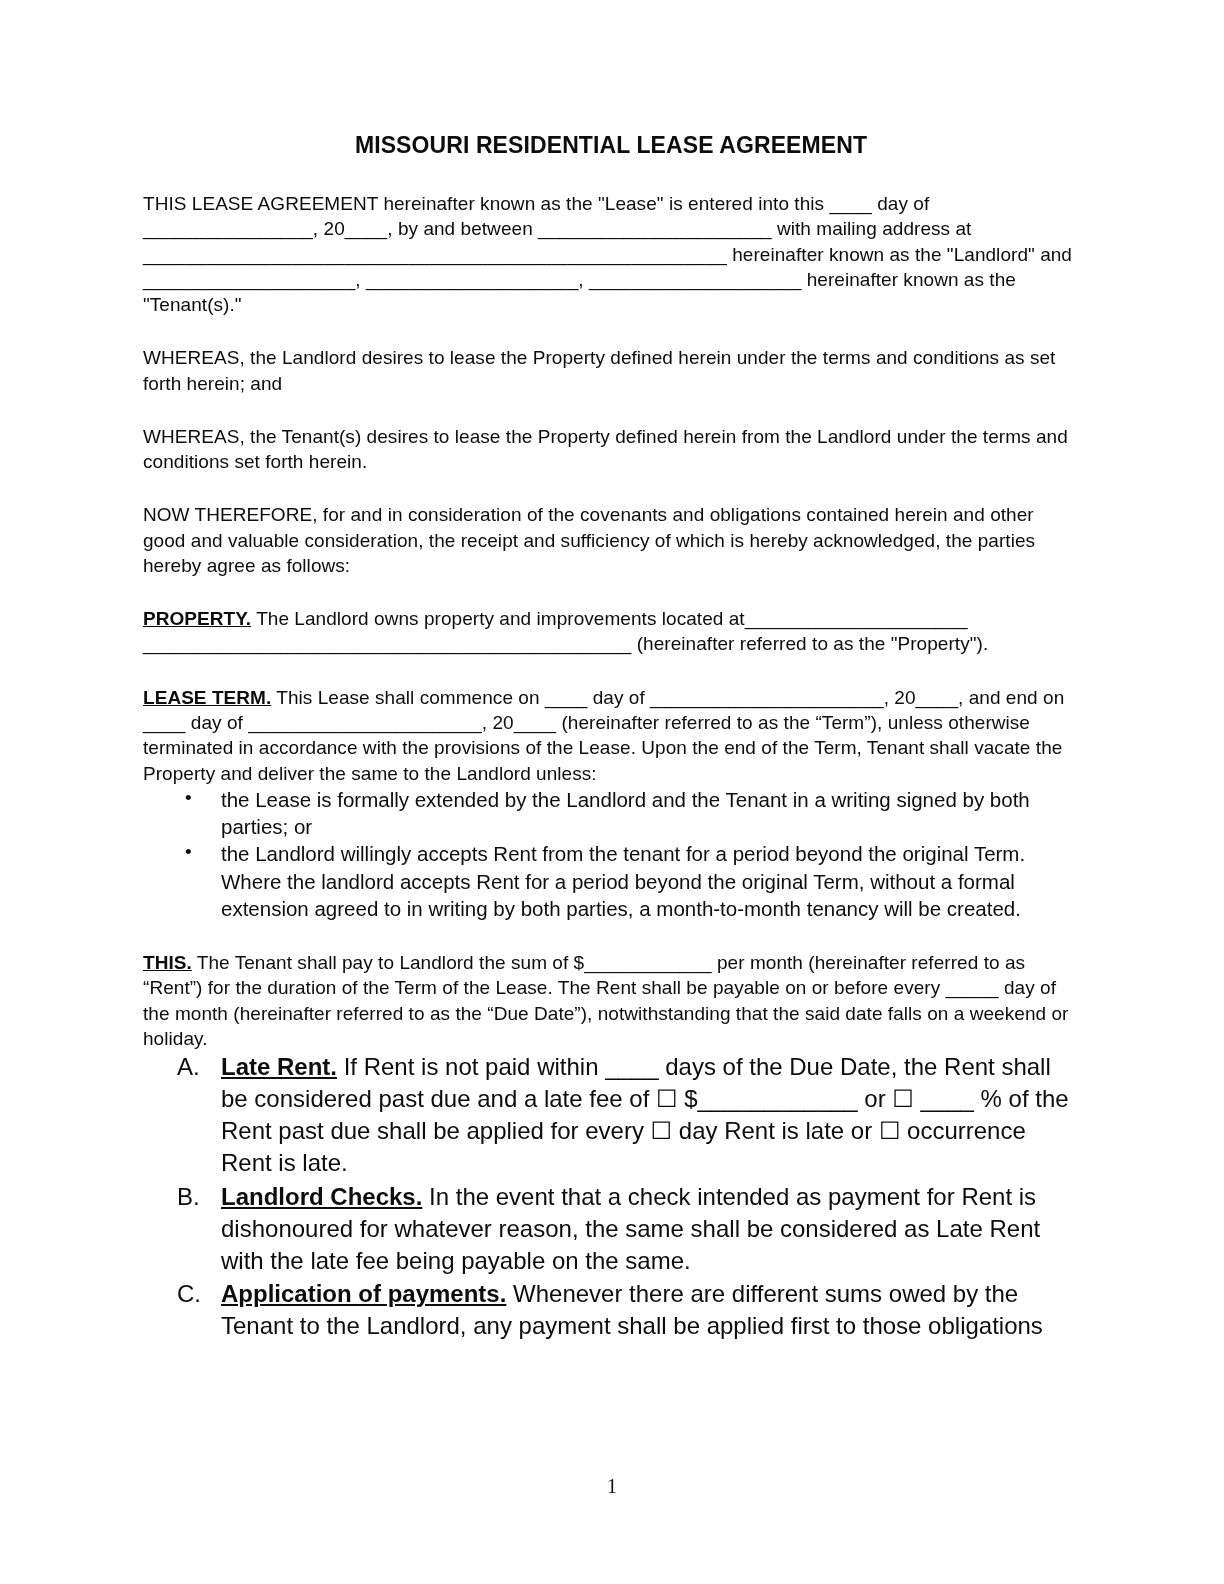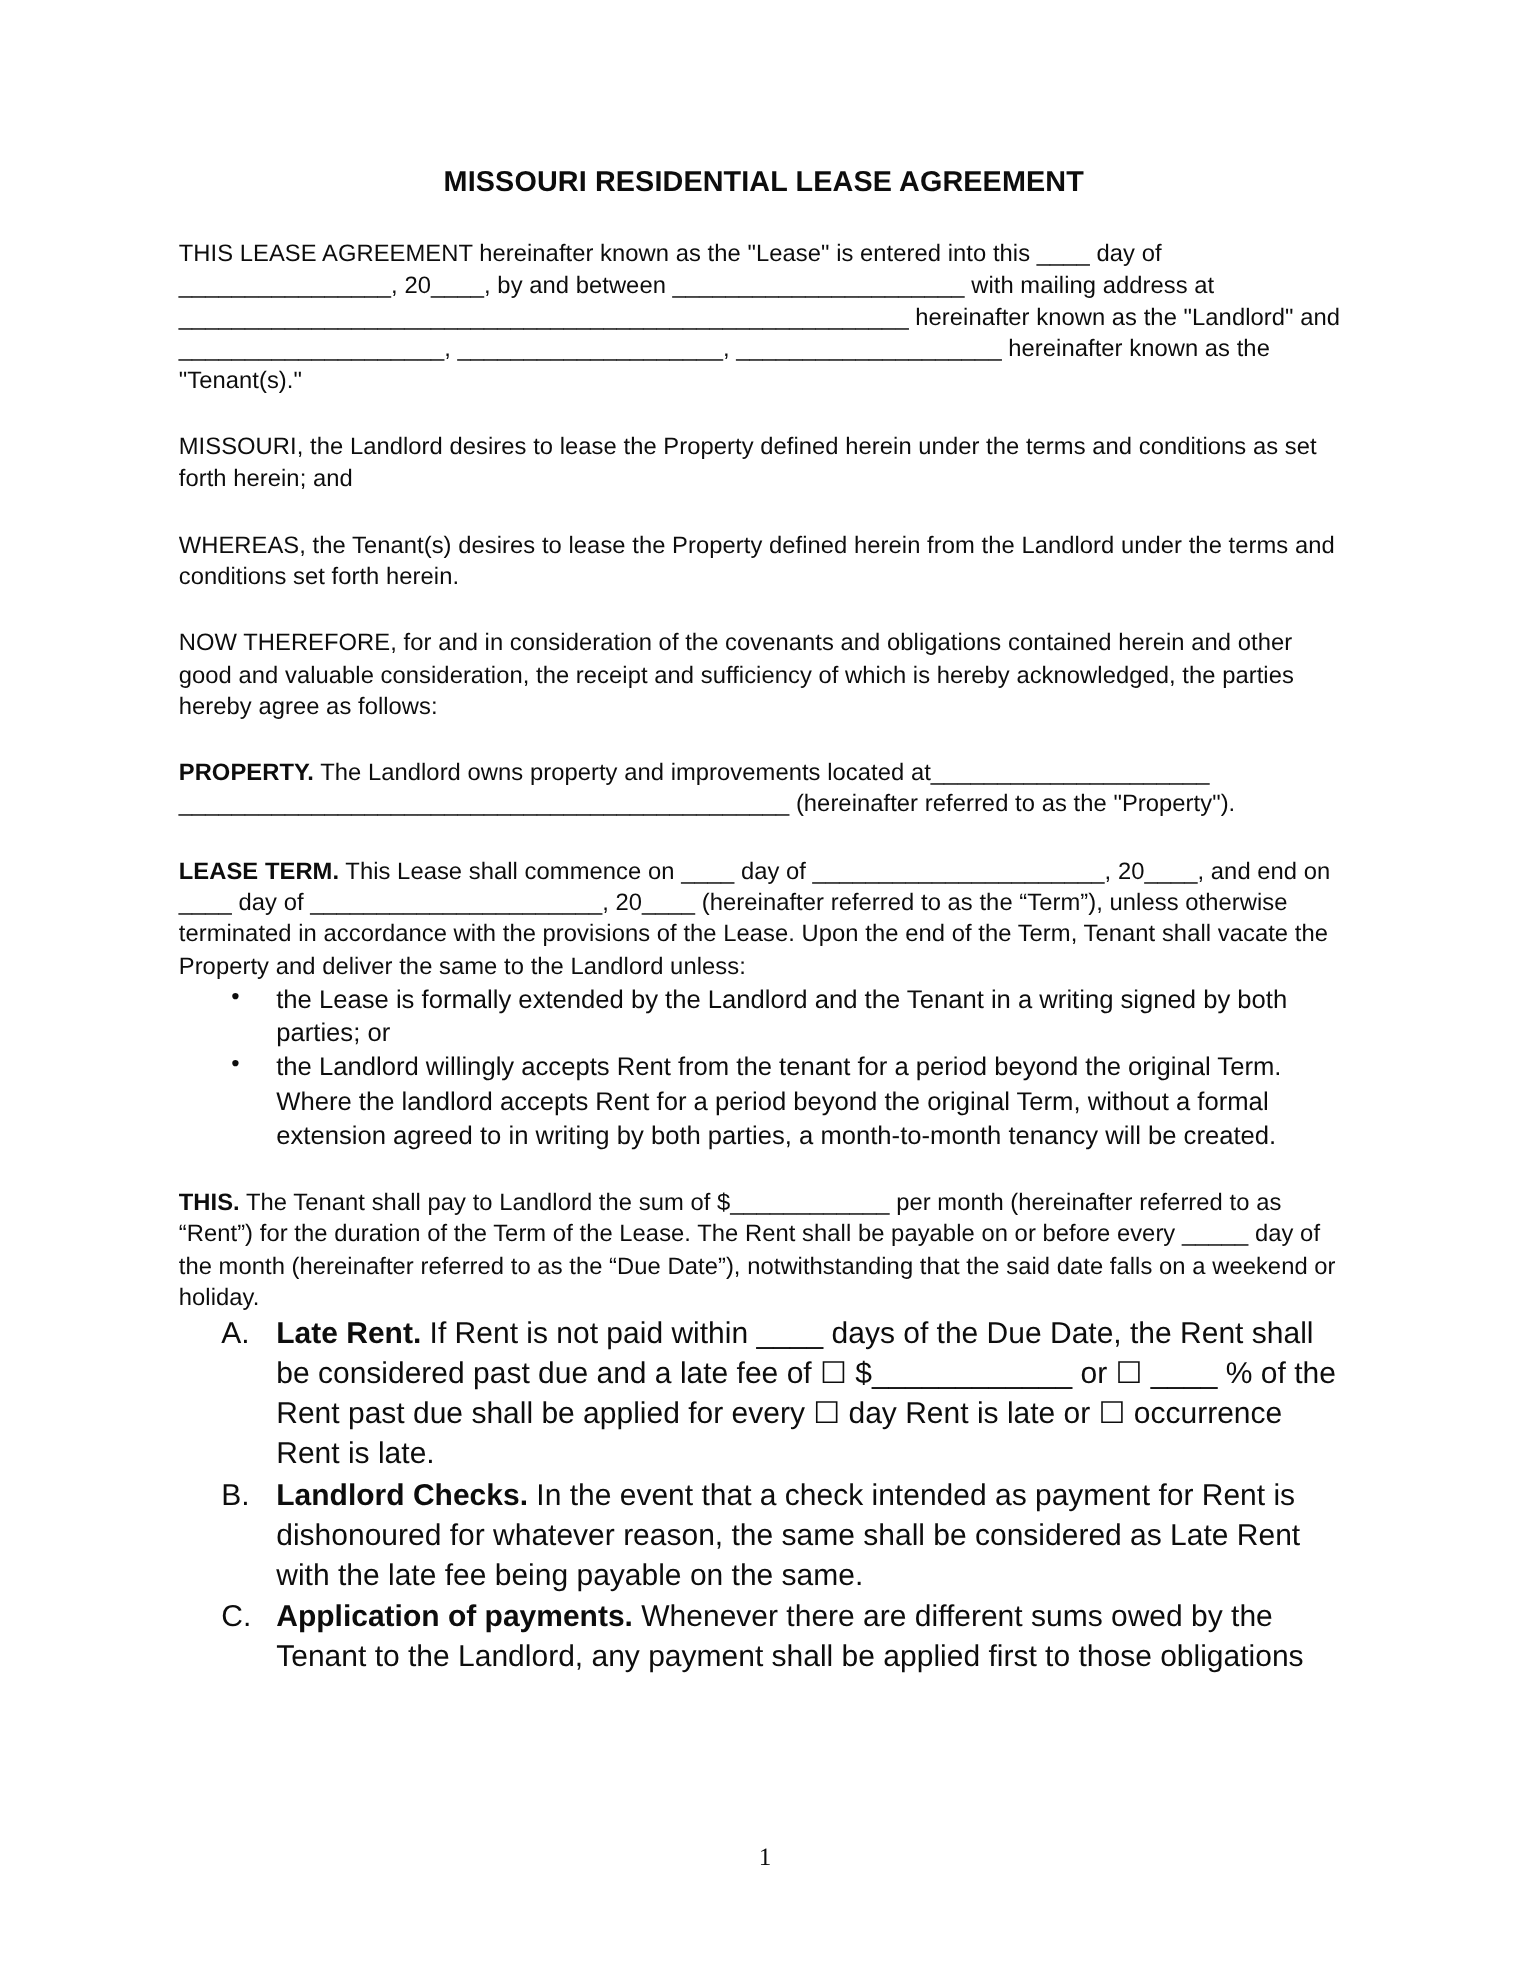--- a/index.html
+++ b/index.html
@@ -34,20 +34,21 @@
     line-height: 1.33;
     margin: 0 0 28px 0;
     text-align: left;
     letter-spacing: 0.05px;
   }
   p.tight {
     margin-bottom: 0;
   }
   .lbl {
     font-weight: 700;
+    text-decoration: underline;
   }
   ul.bullets {
     list-style: none;
     margin: 0 0 28px 0;
     padding: 0;
   }
   ul.bullets li {
     font-size: 20.5px;
     line-height: 1.33;
     position: relative;
@@ -95,21 +96,21 @@
 </style>
 </head>
 <body>
 
 <div class="page">
 
   <h1 class="doc-title">MISSOURI RESIDENTIAL LEASE AGREEMENT</h1>
 
   <p class="para">THIS LEASE AGREEMENT hereinafter known as the "Lease" is entered into this ____ day of ________________,  20____, by and between ______________________ with mailing address at _______________________________________________________ hereinafter known as the "Landlord" and ____________________, ____________________, ____________________ hereinafter known as the "Tenant(s)."</p>
 
-  <p class="para">MISSOURI, the Landlord desires to lease the Property defined herein under the terms and conditions as set forth herein; and</p>
+  <p class="para">WHEREAS, the Landlord desires to lease the Property defined herein under the terms and conditions as set forth herein; and</p>
 
   <p class="para">WHEREAS, the Tenant(s) desires to lease the Property defined herein from the Landlord under the terms and conditions set forth herein.</p>
 
   <p class="para">NOW THEREFORE, for and in consideration of the covenants and obligations contained herein and other good and valuable consideration, the receipt and sufficiency of which is hereby acknowledged, the parties hereby agree as follows:</p>
 
   <p class="para"><span class="lbl">PROPERTY.</span><span> The Landlord owns property and improvements located at_____________________ ______________________________________________ (hereinafter referred to as the "Property").</span></p>
 
   <p class="para tight"><span class="lbl">LEASE TERM.</span><span> This Lease shall commence on ____ day of ______________________, 20____, and end on ____ day of ______________________,  20____ (hereinafter referred to as the “Term”), unless otherwise terminated in accordance with the provisions of the Lease. Upon the end of the Term, Tenant shall vacate the Property and deliver the same to the Landlord unless:</span></p>
 
   <ul class="bullets">

